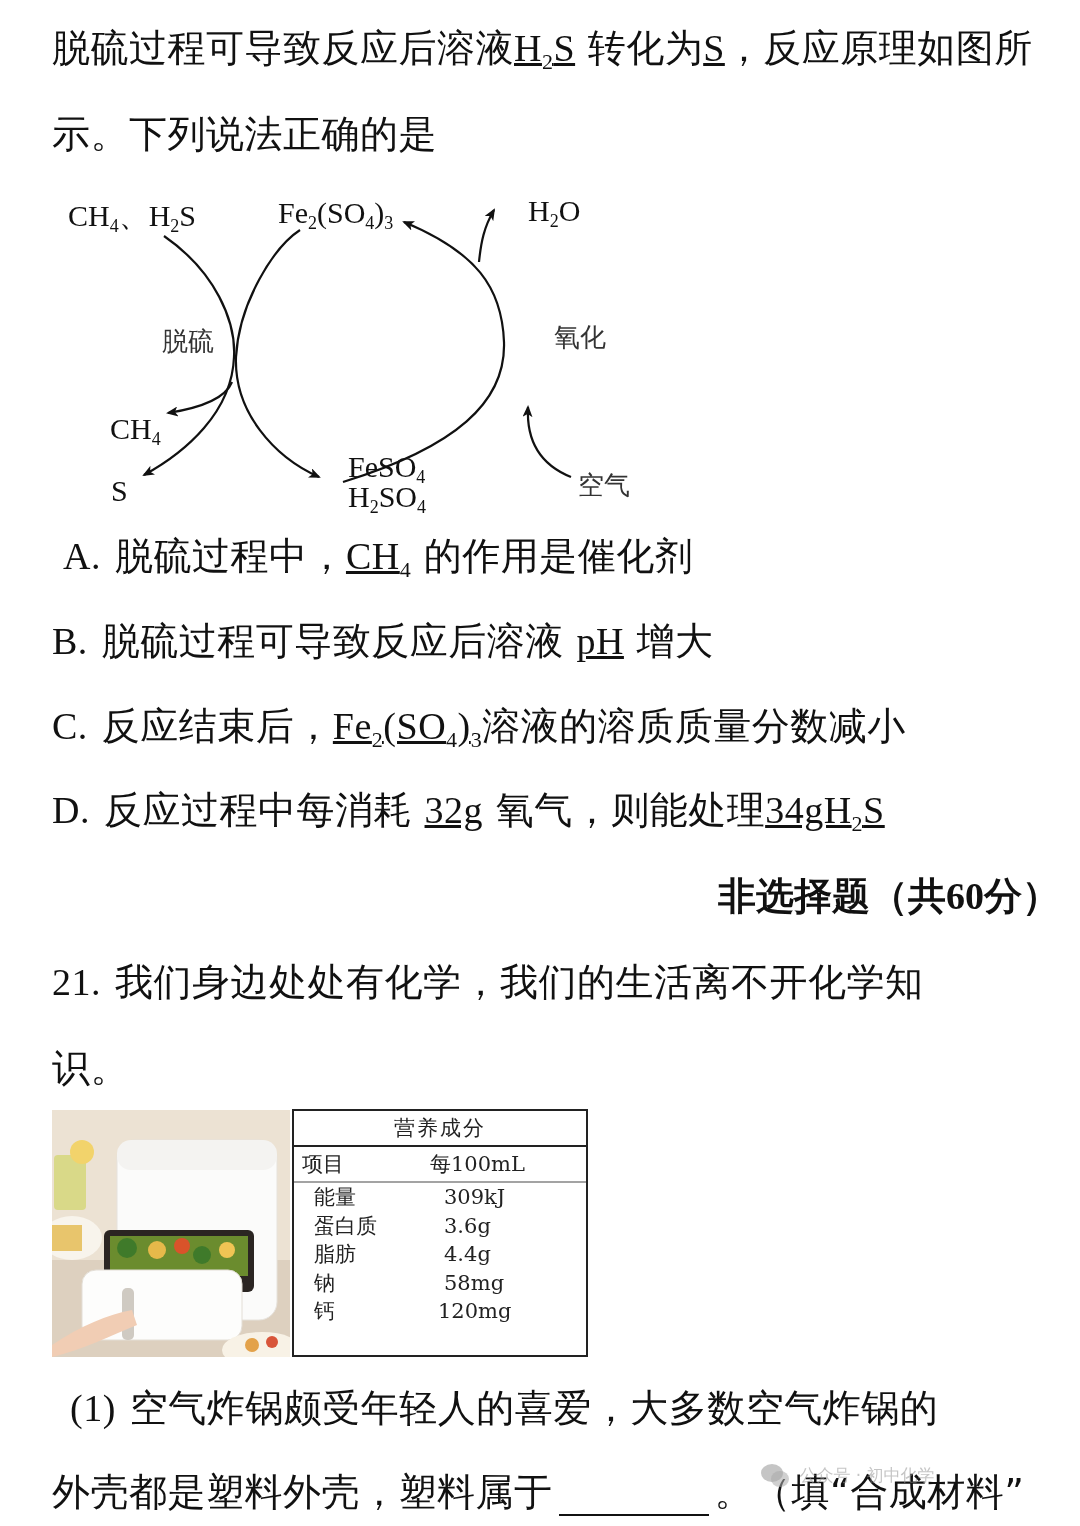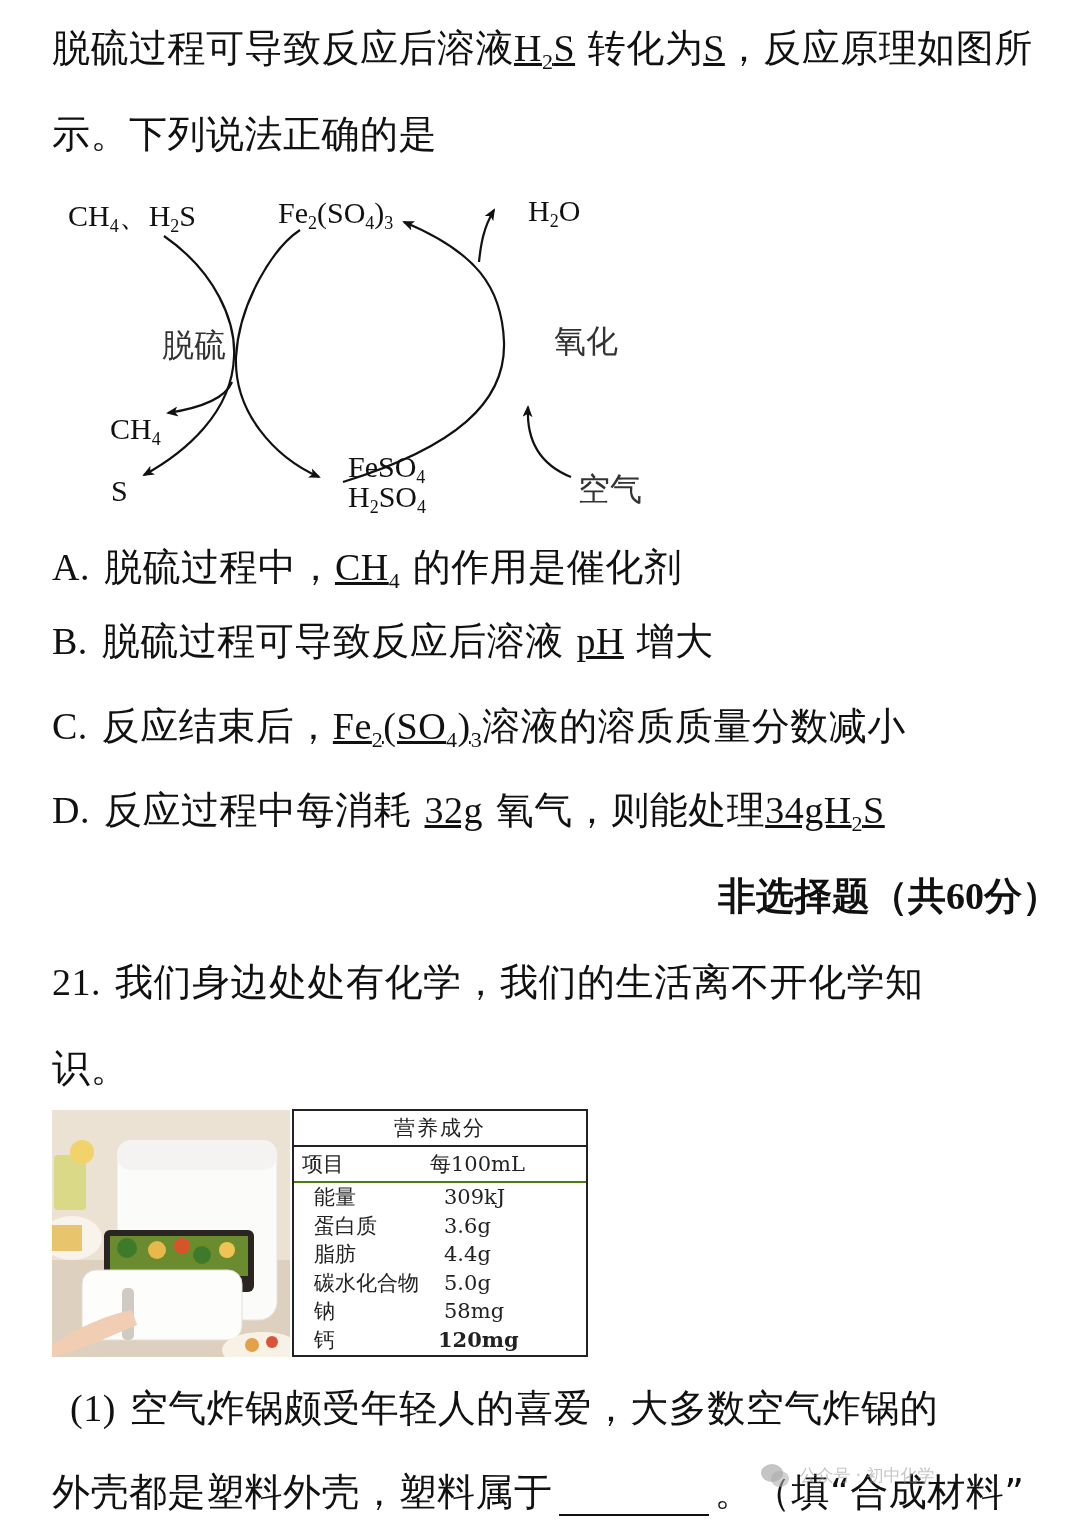--- a/index.html
+++ b/index.html
@@ -9,32 +9,32 @@
   .chem { font-family: "Liberation Serif", "DejaVu Serif", serif; font-size: 38px; text-decoration: underline; }
   .chem sub { font-size: 22px; vertical-align: -8px; line-height: 0; }
   .optlabel { font-family: "Liberation Serif", serif; font-size: 38px; margin-right: 14px; }
   .section-title { position: absolute; left: 0; width: 1060px; text-align: right; top: 872px;
                    font-size: 38px; font-weight: bold; line-height: 48px; }
   .section-title .num { font-family: "Liberation Serif", serif; font-weight: bold; }
   
   .diagram { position: absolute; left: 56px; top: 180px; width: 620px; height: 330px; margin-top: 12px; }
   .dlabel { position: absolute; font-family: "Liberation Serif", "DejaVu Serif", serif; font-size: 30px; color: #111; white-space: nowrap; }
   .dlabel sub { font-size: 18px; vertical-align: -6px; line-height: 0; }
-  .dcn { position: absolute; font-family: "DejaVu Sans", sans-serif; font-size: 32px; color: #333; white-space: nowrap; }
+  .dcn { position: absolute; font-family: "DejaVu Sans", sans-serif; font-size: 26px; color: #333; white-space: nowrap; }
   
   .photo { position: absolute; left: 52px; top: 1110px; width: 238px; height: 247px; overflow: hidden;
            background: linear-gradient(160deg, #efe6d8 0%, #e8dccb 45%, #d9c9b3 100%); }
   .nut-table { position: absolute; left: 292px; top: 1109px; width: 296px; height: 248px; border: 2px solid #222; box-sizing: border-box;
                font-family: "DejaVu Serif", "Liberation Serif", serif; font-size: 21px; color: #222; background: #fff; }
   .nut-title { height: 34px; line-height: 34px; text-align: center; border-bottom: 2px solid #222; letter-spacing: 2px; }
-  .nut-head { height: 34px; line-height: 34px; border-bottom: 2px solid #4d7c0f; position: relative; padding-left: 8px; }
+  .nut-head { height: 34px; line-height: 34px; border-bottom: 2px solid #a3a3a3; position: relative; padding-left: 8px; }
   .nut-head .r { position: absolute; left: 136px; top: 0; }
   .nut-row { height: 28.5px; line-height: 28.5px; position: relative; padding-left: 20px; }
   .nut-row .v { position: absolute; left: 150px; top: 0; }
-  .nut-row .v.wide { left: 144px; font-weight: bold; }
+  .nut-row .v.wide { left: 144px; }
   .blank { display: inline-block; width: 150px; border-bottom: 2px solid #111; height: 34px; vertical-align: bottom; margin: 0 6px; }
   .watermark { position: absolute; left: 760px; top: 1463px; font-size: 17px; color: rgba(150,150,150,0.55); white-space: nowrap; }
   .wm-icon { display: inline-block; width: 30px; height: 26px; vertical-align: middle; margin-right: 4px; }
 </style>
 </head>
 <body>
 
 <div class="line" style="top:24px;">
   <span>脱硫过程可导致反应后溶液</span><span class="chem"><span>H</span><sub>2</sub><span>S</span></span>
   <span>转化为</span><span class="chem">S</span><span>，反应原理如图所</span>
@@ -80,21 +80,21 @@
   <div class="dlabel" style="left:55px;top:282px;">S</div>
   <div class="dlabel" style="left:292px;top:258px;">
     <span>FeSO</span><sub>4</sub>
   </div>
   <div class="dlabel" style="left:292px;top:288px;">
     <span>H</span><sub>2</sub><span>SO</span><sub>4</sub>
   </div>
   <div class="dcn" style="left:522px;top:276px;">空气</div>
 </div>
 
-<div class="line" style="top:543px;">
+<div class="line" style="top:532px;margin-left:11px;">
   <span class="optlabel">A.</span><span>脱硫过程中，</span><span class="chem"><span>CH</span><sub>4</sub></span>
   <span>的作用是催化剂</span>
 </div>
 <div class="line" style="top:617px;">
   <span class="optlabel">B.</span><span>脱硫过程可导致反应后溶液</span>
   <span class="chem">pH</span>
   <span>增大</span>
 </div>
 <div class="line" style="top:702px;">
   <span class="optlabel">C.</span><span>反应结束后，</span><span class="chem"><span>Fe</span><sub>2</sub><span>(SO</span><sub>4</sub><span>)</span><sub>3</sub></span><span>溶液的溶质质量分数减小</span>
@@ -149,21 +149,20 @@
 
 <div class="nut-table">
   <div class="nut-title">营养成分</div>
   <div class="nut-head">
     <span>项目</span>
     <span class="r">每100mL</span>
   </div>
   <div class="nut-row"><span>能量</span><span class="v">309kJ</span></div>
   <div class="nut-row"><span>蛋白质</span><span class="v">3.6g</span></div>
   <div class="nut-row"><span>脂肪</span><span class="v">4.4g</span></div>
-  <div class="nut-row"><span>碳水化合物</span><span class="v">5.0g</span></div>
   <div class="nut-row"><span>钠</span><span class="v">58mg</span></div>
   <div class="nut-row"><span>钙</span><span class="v wide">120mg</span></div>
 </div>
 
 <div class="line" style="top:1384px; left:70px;">
   <span class="optlabel">(1)</span><span>空气炸锅颇受年轻人的喜爱，大多数空气炸锅的</span>
 </div>
 <div class="line" style="top:1468px;">
   <span>外壳都是塑料外壳，塑料属于</span><span class="blank"></span><span>。（填“合成材料”</span>
 </div>

